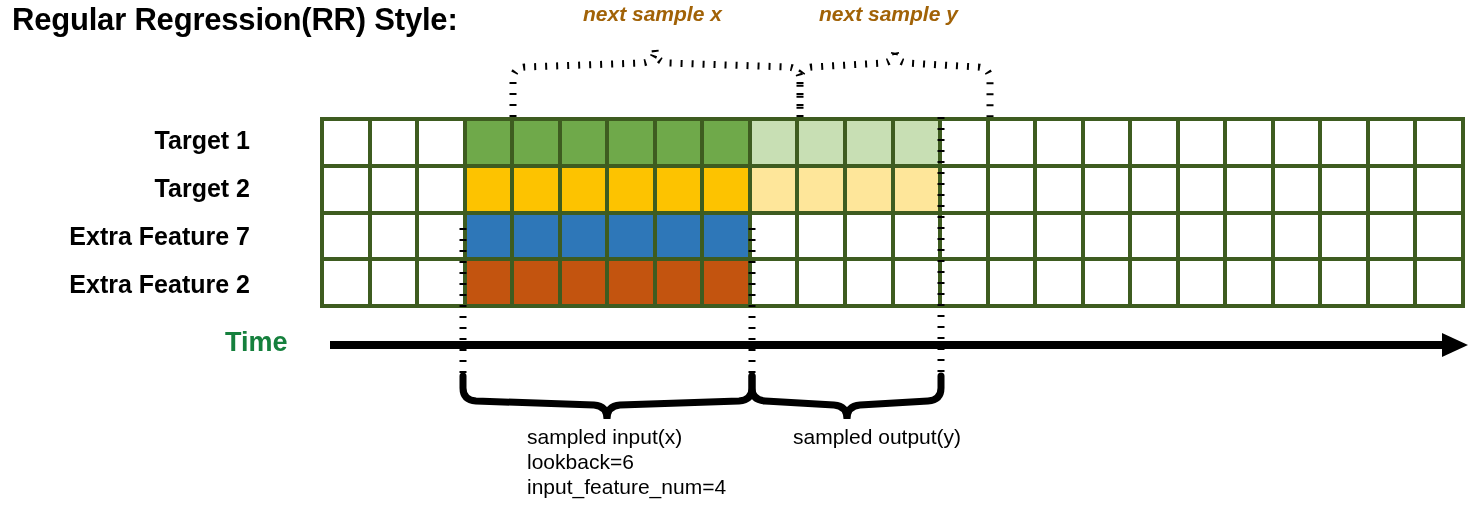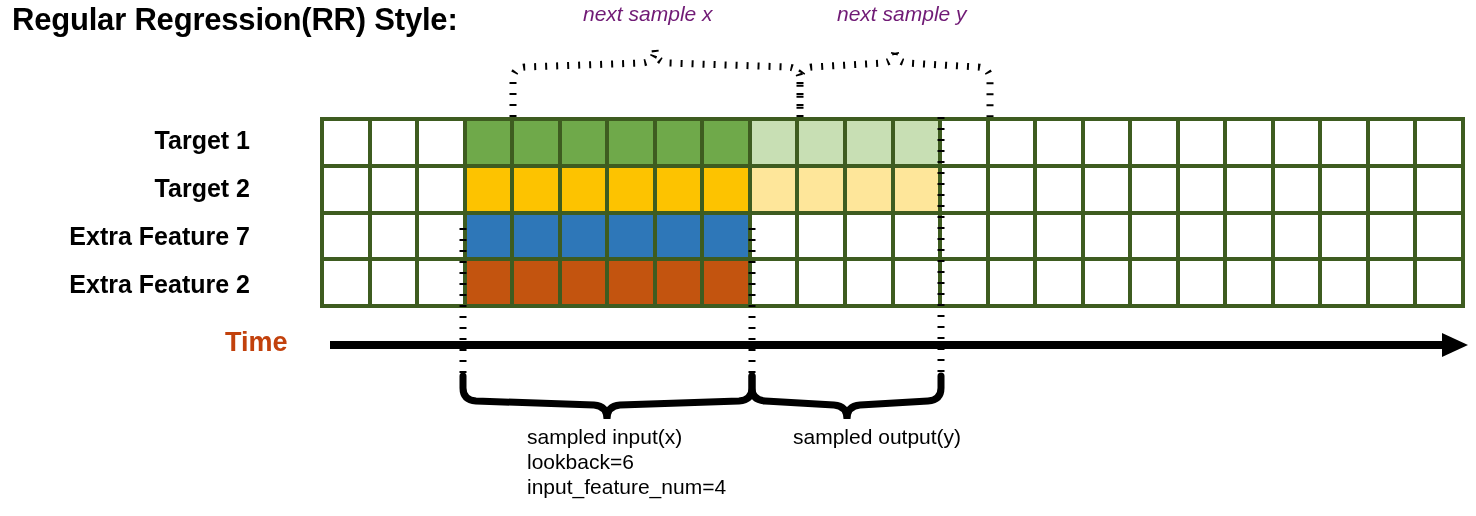--- a/index.html
+++ b/index.html
@@ -15,25 +15,25 @@
   .title{
     position:absolute;left:12px;top:2px;
     font-size:31px;font-weight:700;color:#000;
     letter-spacing:-0.2px;
     white-space:nowrap;
   }
 
   
   .brace-label{
     position:absolute;
-    font-size:21px;font-weight:400;font-style:italic;color:#701a75;
+    font-size:21px;font-weight:700;font-style:italic;color:#a16207;
     white-space:nowrap;
   }
   #lbl-next-x{left:583px;top:2px;}
-  #lbl-next-y{left:837px;top:2px;}
+  #lbl-next-y{left:819px;top:2px;}
 
   
   #overlay{position:absolute;left:0;top:0;width:1476px;height:516px;pointer-events:none;}
 
   
   .row-label{
     position:absolute;
     right:1166px; 
     font-size:25px;font-weight:700;color:#000;
     white-space:nowrap;
@@ -57,21 +57,21 @@
   .c-green{background:#6fa94a;}
   .c-greenl{background:#c8dfb4;}
   .c-yellow{background:#fdc300;}
   .c-yellowl{background:#fee69a;}
   .c-blue{background:#2e77b8;}
   .c-orange{background:#c3540f;}
 
   
   #time-label{
     position:absolute;left:225px;top:327px;
-    font-size:27px;font-weight:700;color:#c2410c;
+    font-size:27px;font-weight:700;color:#15803d;
   }
 
   
   .caption{
     position:absolute;
     font-size:21px;font-weight:400;color:#000;
     line-height:25px;
     white-space:nowrap;
     margin-left:20px;
   }

